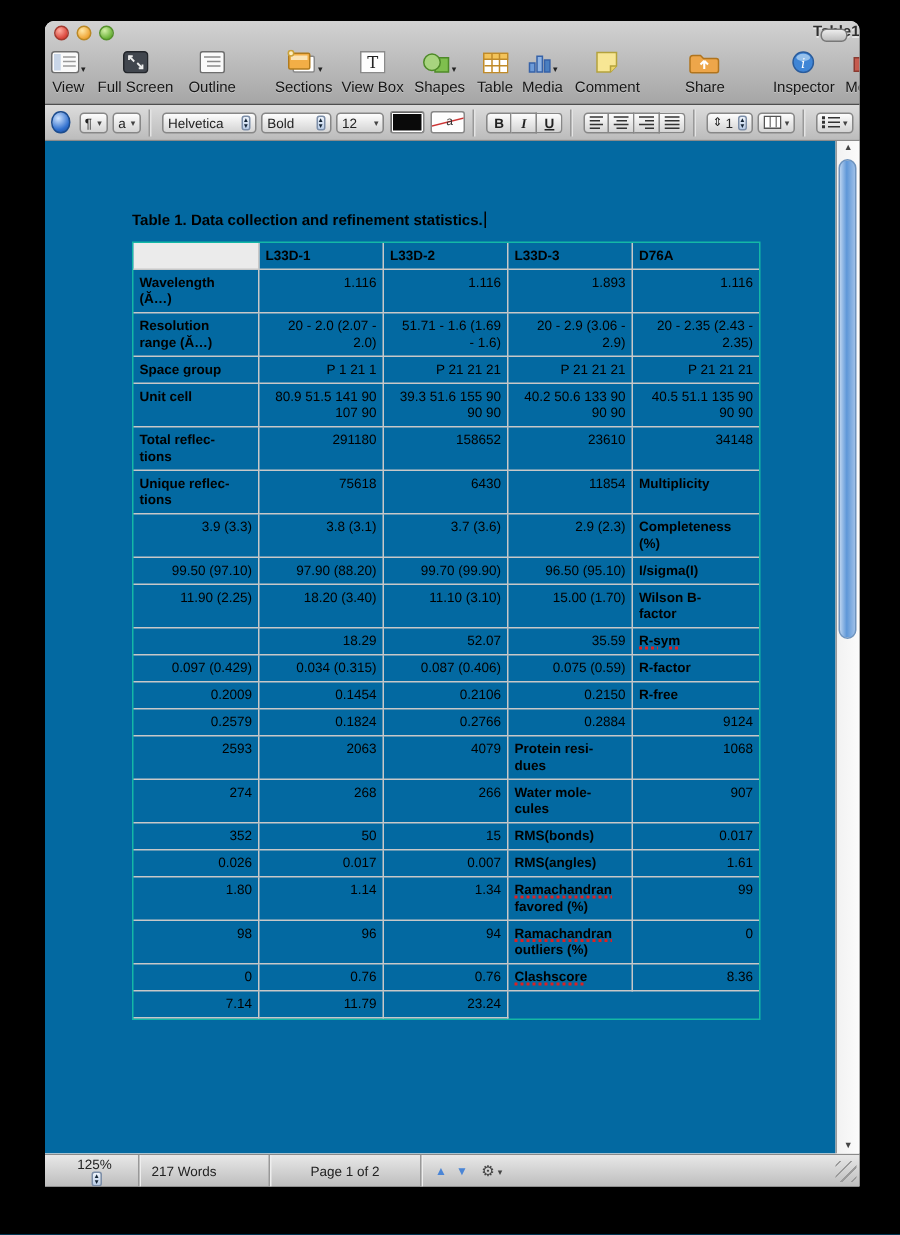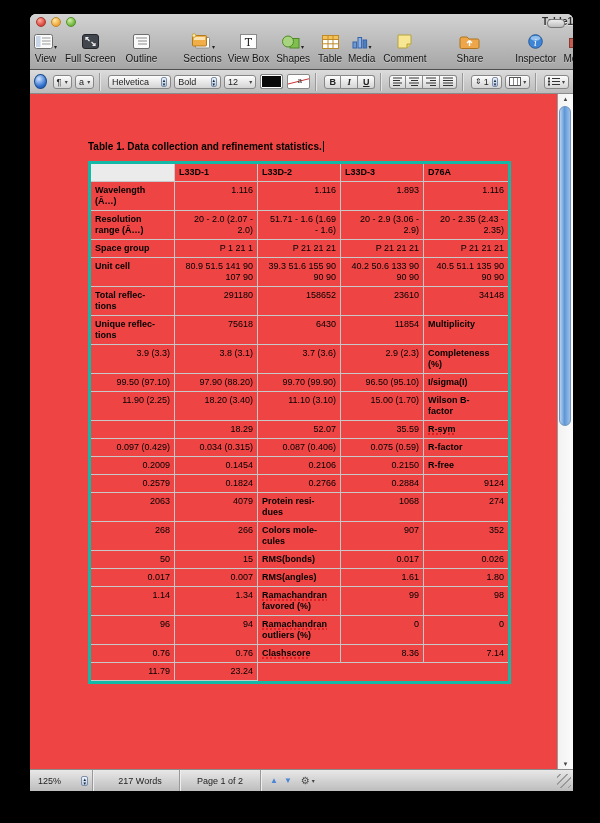--- a/index.html
+++ b/index.html
@@ -66,49 +66,49 @@
   .fmt-btn{width:17px;justify-content:center;font-weight:bold;}
   .fmt-btn.it{font-style:italic;font-family:"Liberation Serif",serif;}
   .fmt-btn.un{text-decoration:underline;}
   .grp{display:flex;}
   .grp .fmt-btn{margin-left:0;border-left-width:0;border-radius:0;}
   .grp .fmt-btn:first-child{border-left-width:1px;border-radius:3px 0 0 3px;margin-left:3px;}
   .grp .fmt-btn:last-child{border-radius:0 3px 3px 0;}
   .lh-ico{font-size:8px;margin-right:2px;}
   
   .content{flex:1;display:flex;background:#fff;position:relative;overflow:hidden;}
-  .page{flex:1;position:relative;background:#ef4444;}
+  .page{flex:1;position:relative;background:#0369a1;}
   .doc-title{position:absolute;left:58px;top:47px;font-size:10px;font-weight:bold;color:#000;white-space:nowrap;}
   .cursor{display:inline-block;width:1px;height:11px;background:#000;vertical-align:-2px;margin-left:1px;}
   .doc-table{position:absolute;left:58px;top:67px;width:417px;display:grid;
-             grid-template-columns:84px 83px 83px 83px 84px;border:3px solid #14b8a6;
+             grid-template-columns:84px 83px 83px 83px 84px;border:1px solid #14b8a6;
              font-size:9px;line-height:11px;color:#000;}
   .cell{border-right:1px solid #c8c8c8;border-bottom:1px solid #c8c8c8;padding:3px 4px;box-sizing:border-box;}
   .cell:nth-child(5n){border-right:none;}
   .cell.head{font-weight:bold;}
   .cell.corner{background:#ebebeb;}
   .cell.label{font-weight:bold;}
   .cell.val{text-align:right;}
   .misspell{text-decoration:underline;text-decoration-style:dotted;text-decoration-color:#e02020;
             text-decoration-thickness:1.5px;text-underline-offset:1px;}
   
   .scrollbar{width:15px;border-left:1px solid #9a9a9a;background:linear-gradient(90deg,#f2f2f2,#fbfbfb);
              position:relative;}
   .sc-up,.sc-down{position:absolute;left:0;width:15px;text-align:center;font-size:6px;color:#444;}
   .sc-up{top:2px;}
   .sc-down{bottom:2px;}
   .sc-thumb{position:absolute;left:1px;top:12px;width:12px;height:320px;border-radius:6px;
             background:linear-gradient(90deg,#b9d2ef,#5e97d8 45%,#9dbfe8);border:1px solid #6e93bd;box-sizing:border-box;}
   
   .statusbar{height:21px;background:linear-gradient(#e8e8e8,#bdbdbd);border-top:1px solid #8a8a8a;
              display:flex;align-items:center;font-size:9px;color:#222;}
-  .sb-zoom{width:50px;display:flex;align-items:center;justify-content:space-between;padding:0 4px 0 8px;}
+  .sb-zoom{width:50px;display:flex;align-items:center;justify-content:space-between;padding:0 4px 0 8px;flex-direction:column;}
   .sb-sep{width:1px;height:21px;background:#999;box-shadow:1px 0 0 #eee;}
-  .sb-words{width:78px;padding-left:8px;text-align:center;}
-  .sb-page{width:80px;text-align:center;}
+  .sb-words{width:78px;padding-left:8px;}
+  .sb-page{width:100px;text-align:center;}
   .sb-nav{display:flex;align-items:center;padding:0 6px;}
   .sb-tri{font-size:8px;color:#4a85d6;margin:0 3px;cursor:default;}
   .sb-gear{font-size:10px;color:#444;margin-left:6px;display:flex;align-items:center;}
   .sb-fill{flex:1;}
   .sb-grip{width:14px;height:14px;margin-right:2px;
            background:repeating-linear-gradient(135deg,transparent 0 2px,#9a9a9a 2px 3px,transparent 3px 5px);}
 </style>
 </head>
 <body>
 
@@ -454,28 +454,29 @@
           <div class="cell val" data-name="table-cell">0.2009</div>
           <div class="cell val" data-name="table-cell">0.1454</div>
           <div class="cell val" data-name="table-cell">0.2106</div>
           <div class="cell val" data-name="table-cell">0.2150</div>
           <div class="cell label" data-name="table-row-label"><span>R-free</span></div>
           <div class="cell val" data-name="table-cell">0.2579</div>
           <div class="cell val" data-name="table-cell">0.1824</div>
           <div class="cell val" data-name="table-cell">0.2766</div>
           <div class="cell val" data-name="table-cell">0.2884</div>
           <div class="cell val" data-name="table-cell">9124</div>
+          <div class="cell val" data-name="table-cell">2593</div>
           <div class="cell val" data-name="table-cell">2063</div>
           <div class="cell val" data-name="table-cell">4079</div>
           <div class="cell label" data-name="table-row-label"><span>Protein resi-</span><br><span>dues</span></div>
           <div class="cell val" data-name="table-cell">1068</div>
           <div class="cell val" data-name="table-cell">274</div>
           <div class="cell val" data-name="table-cell">268</div>
           <div class="cell val" data-name="table-cell">266</div>
-          <div class="cell label" data-name="table-row-label"><span>Colors mole-</span><br><span>cules</span></div>
+          <div class="cell label" data-name="table-row-label"><span>Water mole-</span><br><span>cules</span></div>
           <div class="cell val" data-name="table-cell">907</div>
           <div class="cell val" data-name="table-cell">352</div>
           <div class="cell val" data-name="table-cell">50</div>
           <div class="cell val" data-name="table-cell">15</div>
           <div class="cell label" data-name="table-row-label"><span>RMS(bonds)</span></div>
           <div class="cell val" data-name="table-cell">0.017</div>
           <div class="cell val" data-name="table-cell">0.026</div>
           <div class="cell val" data-name="table-cell">0.017</div>
           <div class="cell val" data-name="table-cell">0.007</div>
           <div class="cell label" data-name="table-row-label"><span>RMS(angles)</span></div>

